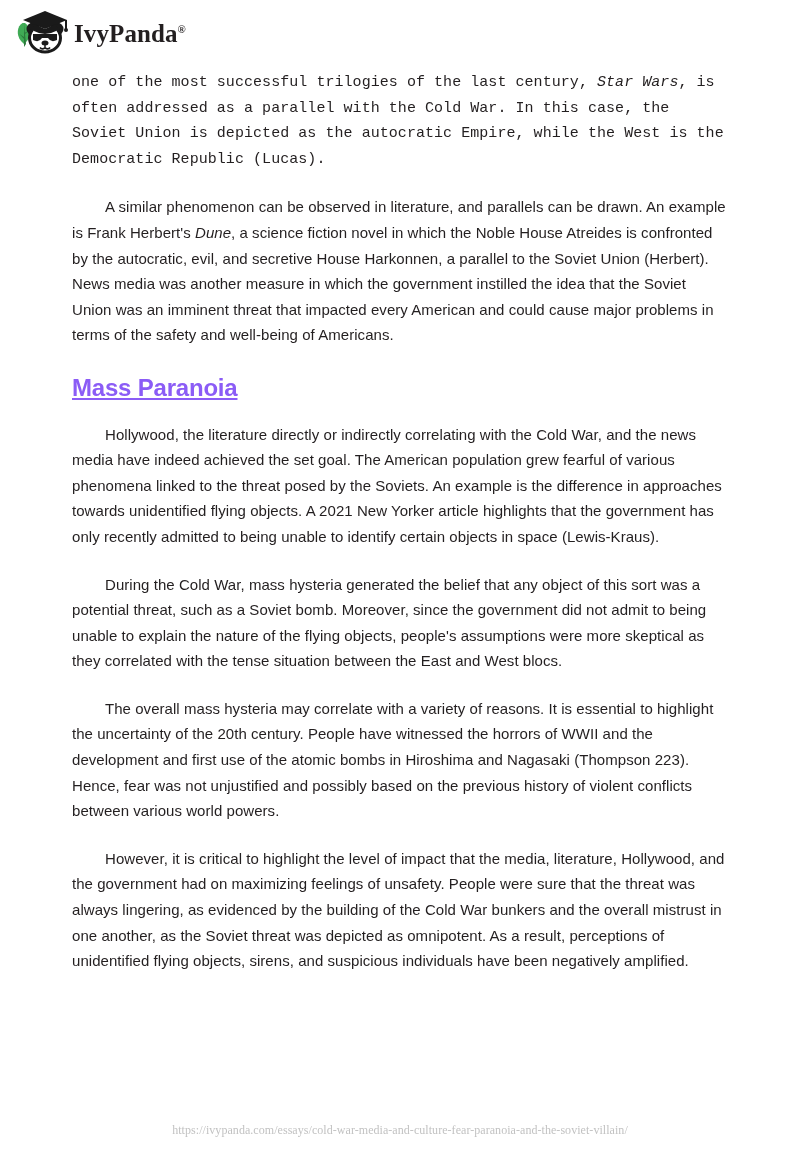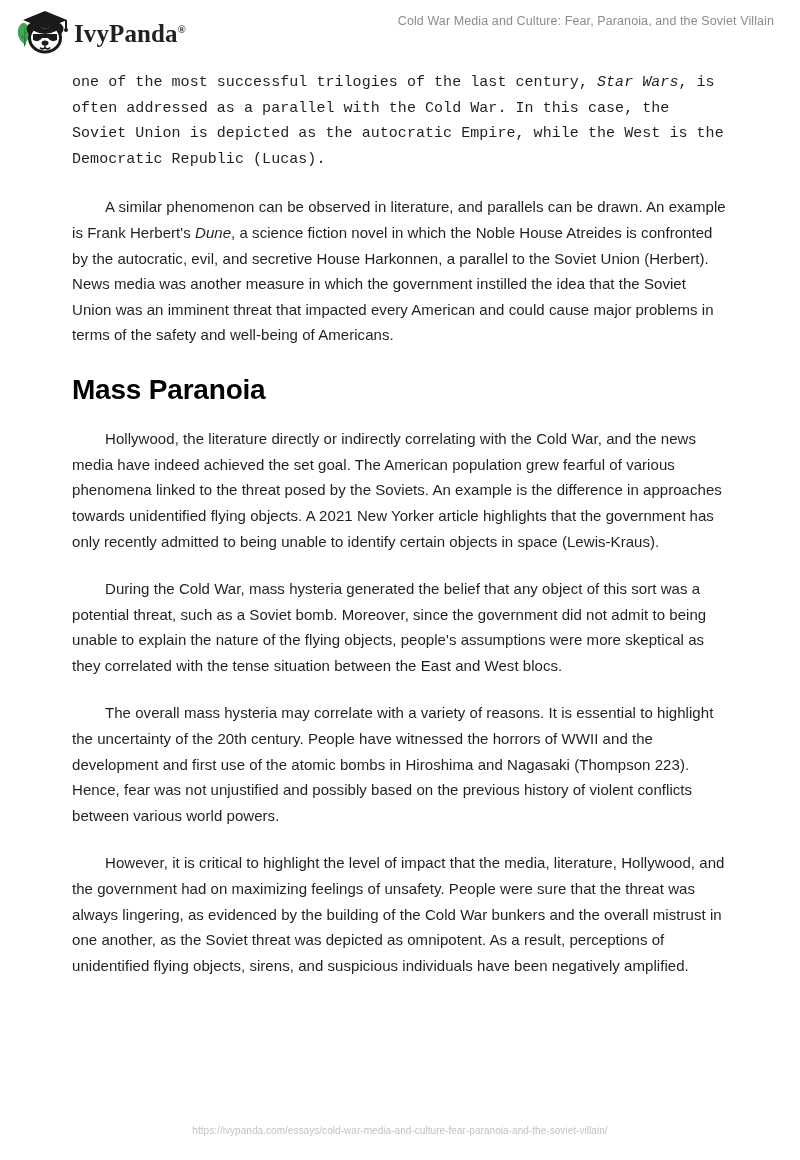--- a/index.html
+++ b/index.html
@@ -88,40 +88,42 @@
   .para.no-indent {
     text-indent: 0;
     font-family: Liberation Mono, monospace;
   }
   .para em {
     font-style: italic;
   }
 
   h2.section-heading {
     margin: 26px 0 20px 0;
-    font-size: 28px;
+    font-size: 24px;
     line-height: 1.15;
     font-weight: bold;
-    color: #000000;
+    color: #8b5cf6;
     letter-spacing: -0.2px;
+    text-decoration: underline;
   }
 
   
   .page-footer {
     position: absolute;
     left: 0;
     bottom: 22px;
     width: 800px;
     text-align: center;
   }
   .footer-url {
-    font-size: 10px;
+    font-size: 12px;
     color: #c2c2c2;
     letter-spacing: 0.05px;
     text-decoration: none;
+    font-family: Liberation Serif, serif;
   }
 </style>
 </head>
 <body>
 
 <header class="page-header">
 
   <div class="brand">
     <svg class="brand-mark" viewBox="0 0 112 92" aria-hidden="true">
 
@@ -143,21 +145,20 @@
       <path d="M62 78 Q69 82 72 77" stroke="#1a1a1a" stroke-width="3" fill="none"></path>
 
       <path d="M18 22 L62 4 L106 22 L62 40 Z" fill="#1a1a1a"></path>
       <path d="M40 30 L40 44 Q62 56 84 44 L84 30 L62 40 Z" fill="#1a1a1a"></path>
       <path d="M104 22 L104 40" stroke="#1a1a1a" stroke-width="4"></path>
       <circle cx="104" cy="42" r="4" fill="#1a1a1a"></circle>
     </svg>
     <span class="brand-word"><span>IvyPanda</span><span class="reg">®</span></span>
   </div>
 
-  <div class="doc-title">Cold War Media and Culture: Fear, Paranoia, and the Soviet Villain</div>
 </header>
 
 <main class="content">
 
   <p class="para no-indent" id="p0"><span>one of the most successful trilogies of the last century, </span><em>Star Wars</em><span>, is often addressed as a parallel with the Cold War. In this case, the Soviet Union is depicted as the autocratic Empire, while the West is the Democratic Republic (Lucas).</span></p>
 
   <p class="para" id="p1"><span>A similar phenomenon can be observed in literature, and parallels can be drawn. An example is Frank Herbert's </span><em>Dune</em><span>, a science fiction novel in which the Noble House Atreides is confronted by the autocratic, evil, and secretive House Harkonnen, a parallel to the Soviet Union (Herbert). News media was another measure in which the government instilled the idea that the Soviet Union was an imminent threat that impacted every American and could cause major problems in terms of the safety and well-being of Americans.</span></p>
 
   <h2 class="section-heading">Mass Paranoia</h2>
 

